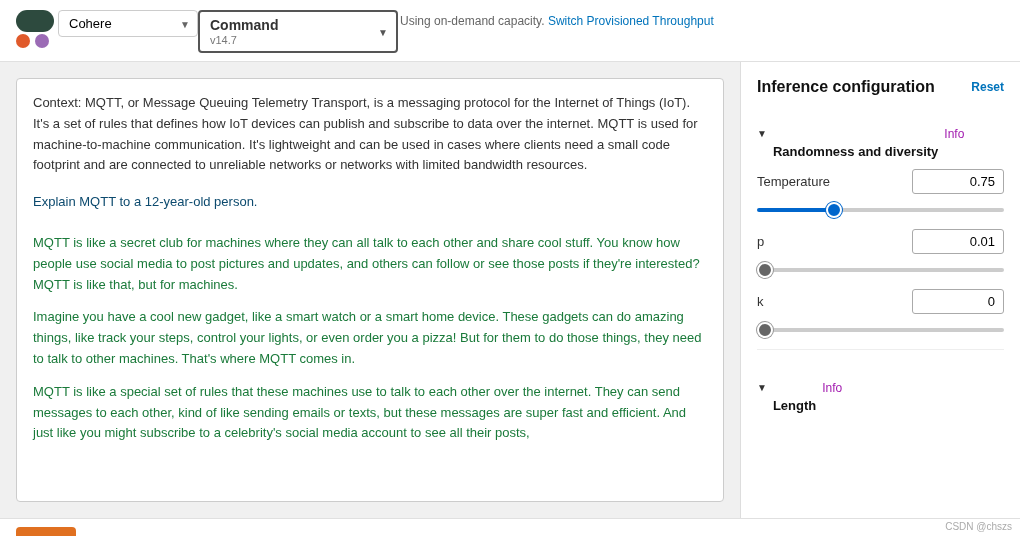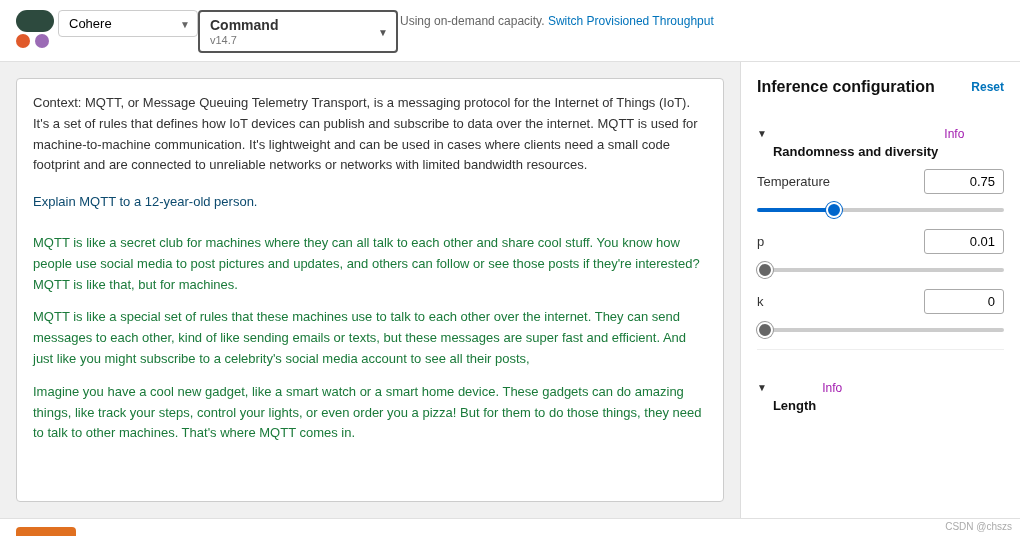--- a/index.html
+++ b/index.html
@@ -221,21 +221,21 @@
     .param-label {
       font-size: 13px;
       color: #333;
     }
 
     .param-input {
       border: 1px solid #aaa;
       border-radius: 3px;
       padding: 4px 8px;
       font-size: 13px;
-      width: 80px;
+      width: 92px;
       text-align: right;
     }
 
     .slider-container {
       margin-bottom: 14px;
       position: relative;
     }
 
     .slider {
       width: 100%;
@@ -350,22 +350,22 @@
   </div>
 </div>
 
 <div class="main-content">
 
   <div class="chat-area">
     <div class="chat-box">
       <p class="chat-context">Context: MQTT, or Message Queuing Telemetry Transport, is a messaging protocol for the Internet of Things (IoT). It's a set of rules that defines how IoT devices can publish and subscribe to data over the internet. MQTT is used for machine-to-machine communication. It's lightweight and can be used in cases where clients need a small code footprint and are connected to unreliable networks or networks with limited bandwidth resources.</p>
       <p class="chat-prompt">Explain MQTT to a 12-year-old person.</p>
       <p class="chat-response"> MQTT is like a secret club for machines where they can all talk to each other and share cool stuff. You know how people use social media to post pictures and updates, and others can follow or see those posts if they're interested? MQTT is like that, but for machines.</p>
+      <p class="chat-response">Imagine you have a cool new gadget, like a smart watch or a smart home device. These gadgets can do amazing things, like track your steps, control your lights, or even order you a pizza! But for them to do those things, they need to talk to other machines. That's where MQTT comes in.</p>
       <p class="chat-response"> MQTT is like a special set of rules that these machines use to talk to each other over the internet. They can send messages to each other, kind of like sending emails or texts, but these messages are super fast and efficient. And just like you might subscribe to a celebrity's social media account to see all their posts,</p>
-      <p class="chat-response">Imagine you have a cool new gadget, like a smart watch or a smart home device. These gadgets can do amazing things, like track your steps, control your lights, or even order you a pizza! But for them to do those things, they need to talk to other machines. That's where MQTT comes in.</p>
     </div>
   </div>
 
   <div class="right-panel">
     <div class="inference-title">
       <span>Inference configuration</span>
       <a href="#" class="reset-link">Reset</a>
     </div>
 
     <div class="section-header">

